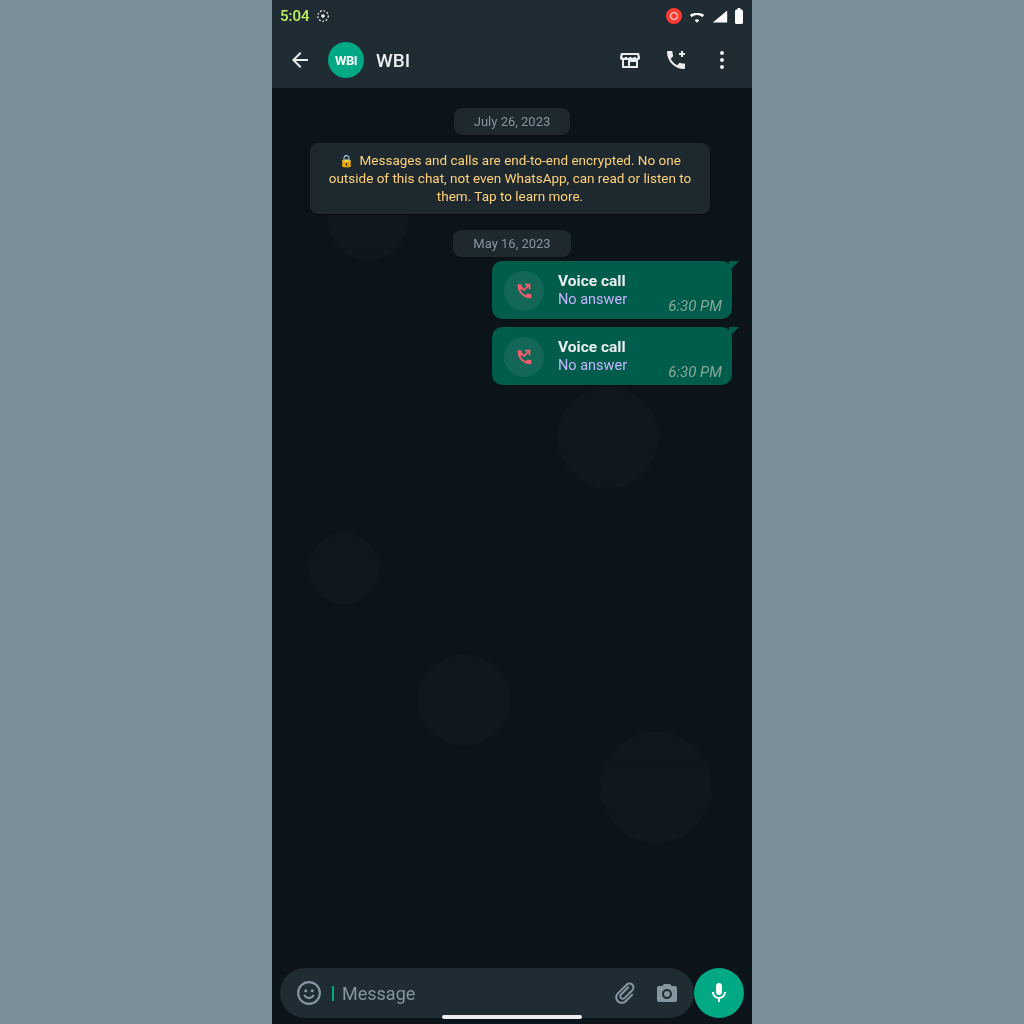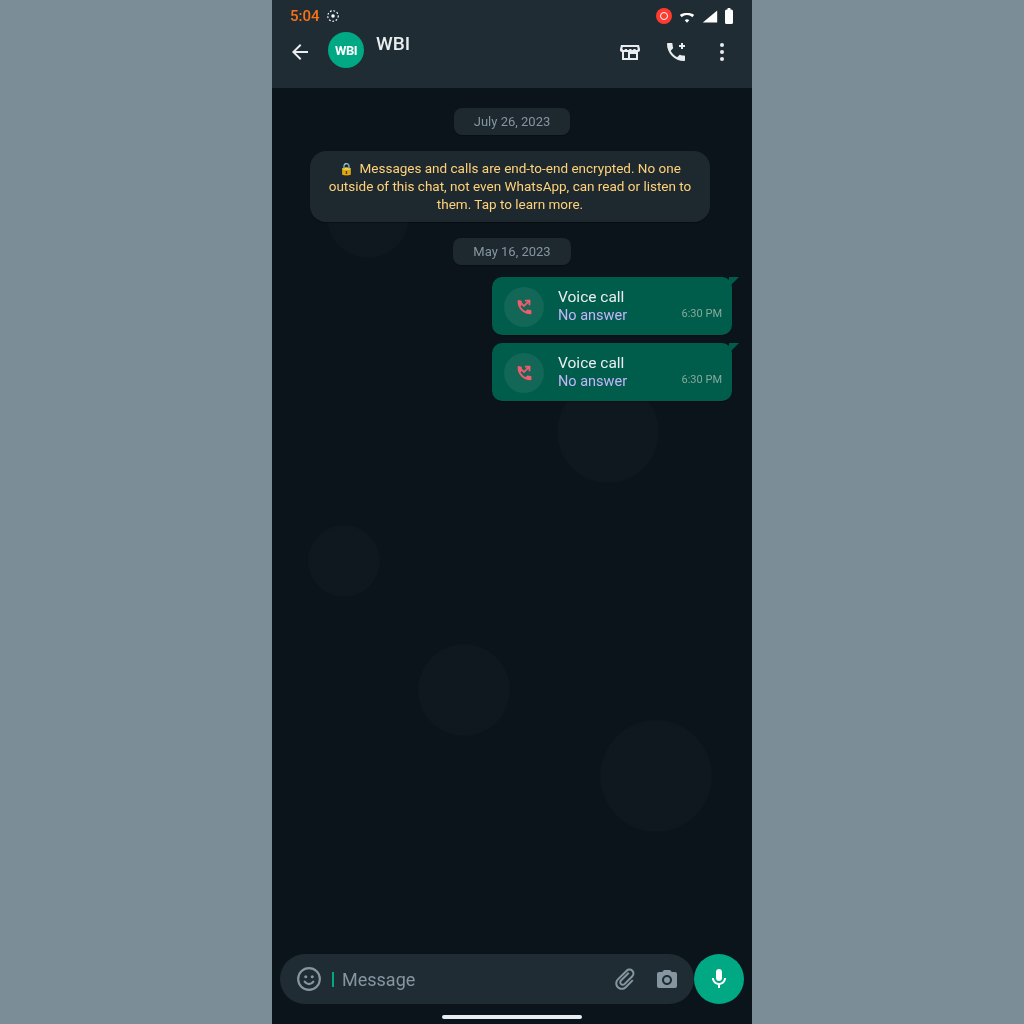--- a/index.html
+++ b/index.html
@@ -18,37 +18,37 @@
     position: relative;
     overflow: hidden;
     display: flex;
     flex-direction: column;
   }
   .status-bar {
     height: 32px;
     background: #1f2c34;
     display: flex;
     justify-content: space-between;
-    padding: 0 18px;
-    color: #f97316;
+    padding: 0 8px;
+    color: #bef264;
     font-size: 15px;
     font-weight: 500;
   }
   .status-left { display: flex; align-items: center; gap: 6px; }
   .status-right { display: flex; align-items: center; gap: 6px; }
   .rec-dot {
     width: 16px; height: 16px; border-radius: 50%;
     background: #ff3b30; display:flex; align-items:center; justify-content:center;
   }
   .rec-dot::after{content:""; width:6px; height:6px; border:1.5px solid #fff; border-radius:50%;}
   .app-bar {
     height: 56px;
     background: #1f2c34;
     display: flex;
-    align-items: flex-start;
+    align-items: center;
     padding: 0 10px 0 8px;
     gap: 8px;
     color: #e9edef;
   }
   .icon-btn {
     width: 40px; height: 40px;
     display:flex; align-items:center; justify-content:center;
     border-radius: 50%;
     cursor:pointer;
   }
@@ -73,31 +73,31 @@
     padding: 10px 10px 4px 10px;
     display:flex; flex-direction:column; align-items:center;
     overflow:hidden;
   }
   .date-chip {
     background: #1d282f;
     color: #8696a0;
     font-size: 13px;
     padding: 6px 20px;
     border-radius: 8px;
-    margin: 10px 0 8px 0;
+    margin: 10px 0 0 0;
     box-shadow: 0 1px 1px rgba(0,0,0,0.3);
   }
   .encryption-notice {
     background: #1d282f;
     color: #ffd279;
     font-size: 13.5px;
     line-height: 1.35;
     text-align: center;
     padding: 8px 18px;
-    border-radius: 16px;
+    border-radius: 8px;
     max-width: 400px;
     margin: 8px 4px 6px 0;
     box-shadow: 0 1px 1px rgba(0,0,0,0.3);
     cursor:pointer;
   }
   .enc-lock { font-size: 12px; margin-right: 2px; }
   .bubble-row {
     width: 100%;
     display:flex;
     justify-content:flex-end;
@@ -122,29 +122,29 @@
     border-left: 10px solid #005c4b;
     border-bottom: 10px solid transparent;
   }
   .call-icon-wrap{
     width:40px;height:40px;border-radius:50%;
     background: rgba(255,255,255,0.07);
     display:flex;align-items:center;justify-content:center;
     flex-shrink:0;
   }
   .call-text {color:#e9edef; line-height:1.3; flex:1;}
-  .call-title {font-weight:400; font-size:15.5px; color:#e9edef;}
+  .call-title {font-weight:700; font-size:15.5px; color:#e9edef;}
   .call-sub {font-size:14.5px; color:#c4b5fd;}
   .call-time {
-    position:absolute; right:10px; bottom:15px;
-    font-size:11px; color:#87a99a;
+    position:absolute; right:10px; bottom:4px;
+    font-size:15px; color:#87a99a;font-style:italic;
   }
   .composer-row{
     display:flex; align-items:flex-start;
-    padding: 6px 8px 20px 8px;
+    padding: 6px 8px 6px 8px;
     background: transparent;
   }
   .composer{
     flex:1;
     background:#1f2c34;
     border-radius: 26px;
     height: 50px;
     display:flex; align-items:center;
     padding: 0 8px 0 10px;
     gap:4px;

